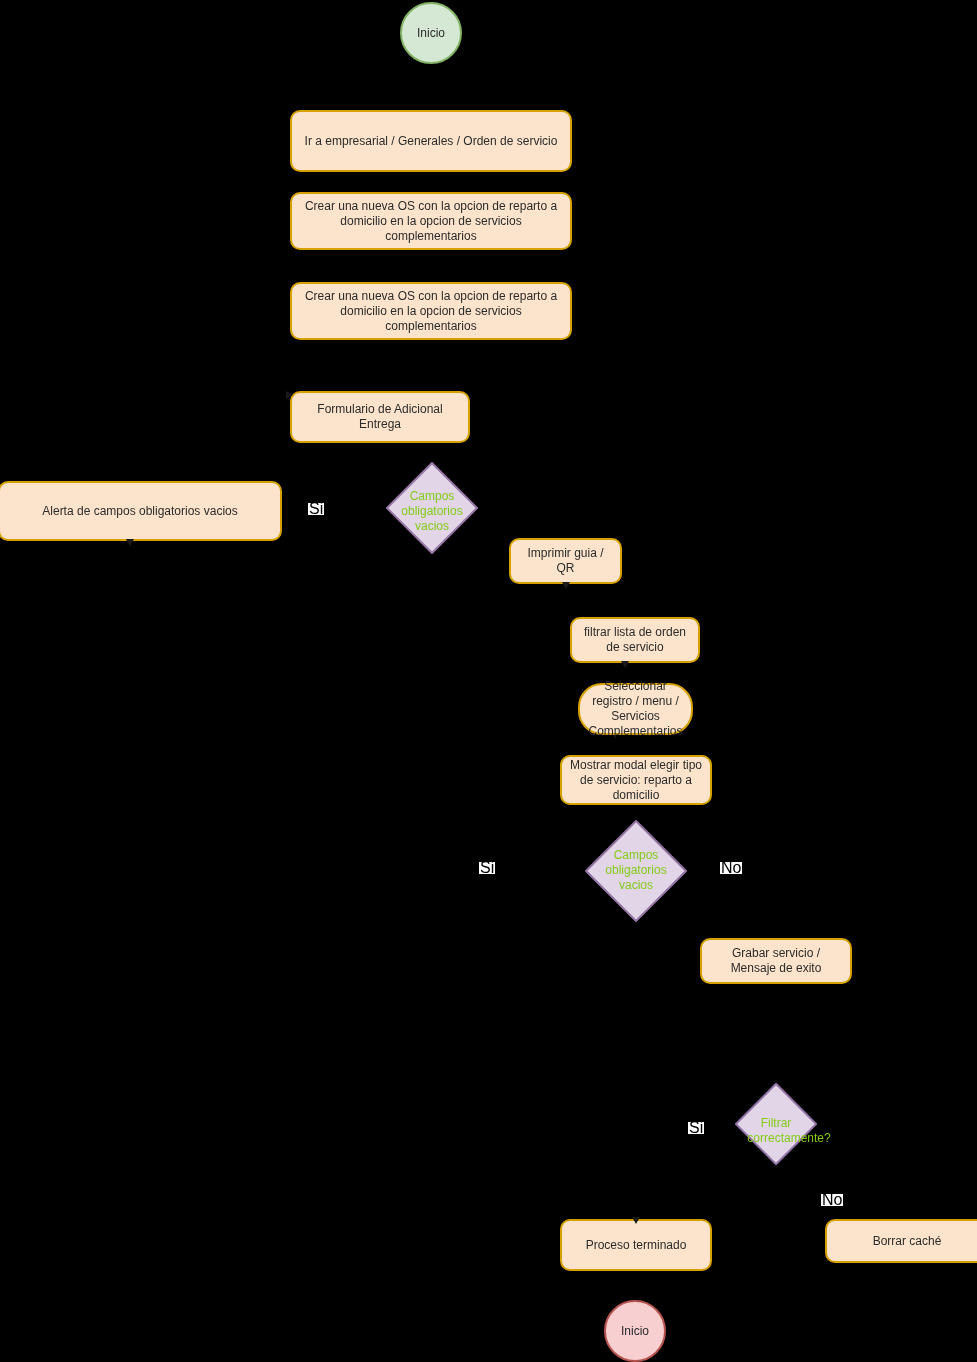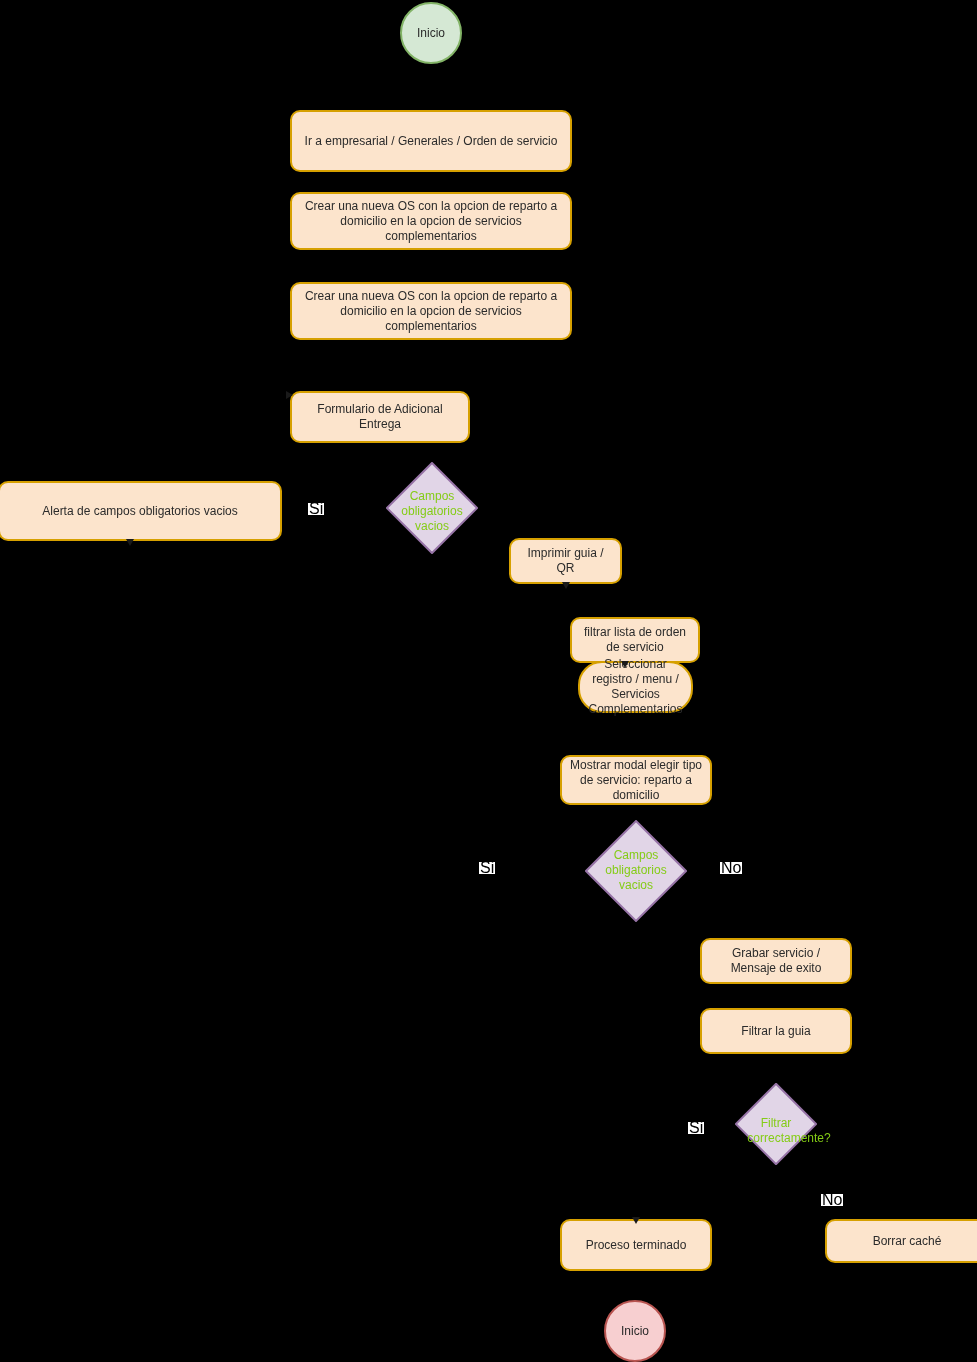--- a/index.html
+++ b/index.html
@@ -112,37 +112,34 @@
         <polygon points="50,1 99,50 50,99 1,50" fill="#e1d5e7" stroke="#9673a6" stroke-width="2" vector-effect="non-scaling-stroke"></polygon>
       </svg>
       <div class="dlabel">Campos obligatorios vacios</div>
     </div>
     <div class="node proc" style="left: 509px; top: 538px; width: 113px; height: 46px;">
       <span>Imprimir guia / QR</span>
     </div>
     <div class="node proc" style="left: 570px; top: 617px; width: 130px; height: 46px; justify-content: flex-end;">
       <span>filtrar lista de orden de servicio</span>
     </div>
-    <div class="node proc" style="left: 578px; top: 661px; width: 115px; height: 52px; border-radius: 24px;">
+    <div class="node proc" style="left: 578px; top: 683px; width: 115px; height: 52px; border-radius: 24px;">
       <span>Seleccionar registro / menu / Servicios Complementarios</span>
     </div>
     <div class="node proc" style="left: 560px; top: 755px; width: 152px; height: 50px;">
       <span>Mostrar modal elegir tipo de servicio: reparto a domicilio</span>
     </div>
     <div class="node decision" style="left: 585px; top: 820px; width: 102px; height: 100px;">
       <svg class="dshape" viewBox="0 0 100 100" preserveAspectRatio="none">
         <polygon points="50,1 99,50 50,99 1,50" fill="#e1d5e7" stroke="#9673a6" stroke-width="2" vector-effect="non-scaling-stroke"></polygon>
       </svg>
       <div class="dlabel">Campos obligatorios vacios</div>
     </div>
     <div class="node proc" style="left: 700px; top: 938px; width: 152px; height: 46px;">
       <span>Grabar servicio / Mensaje de exito</span>
-    </div>
-    <div class="node proc" style="left: 700px; top: 1008px; width: 152px; height: 46px;">
-      <span>Filtrar la guia</span>
     </div>
     <div class="node decision" style="left: 735px; top: 1083px; width: 82px; height: 96px;">
       <svg class="dshape" viewBox="0 0 100 100" preserveAspectRatio="none">
         <polygon points="50,1 99,50 50,99 1,50" fill="#e1d5e7" stroke="#9673a6" stroke-width="2" vector-effect="non-scaling-stroke"></polygon>
       </svg>
       <div class="dlabel">Filtrar correctamente?</div>
     </div>
     <div class="node proc" style="left: 560px; top: 1219px; width: 152px; height: 52px;">
       <span>Proceso terminado</span>
     </div>

